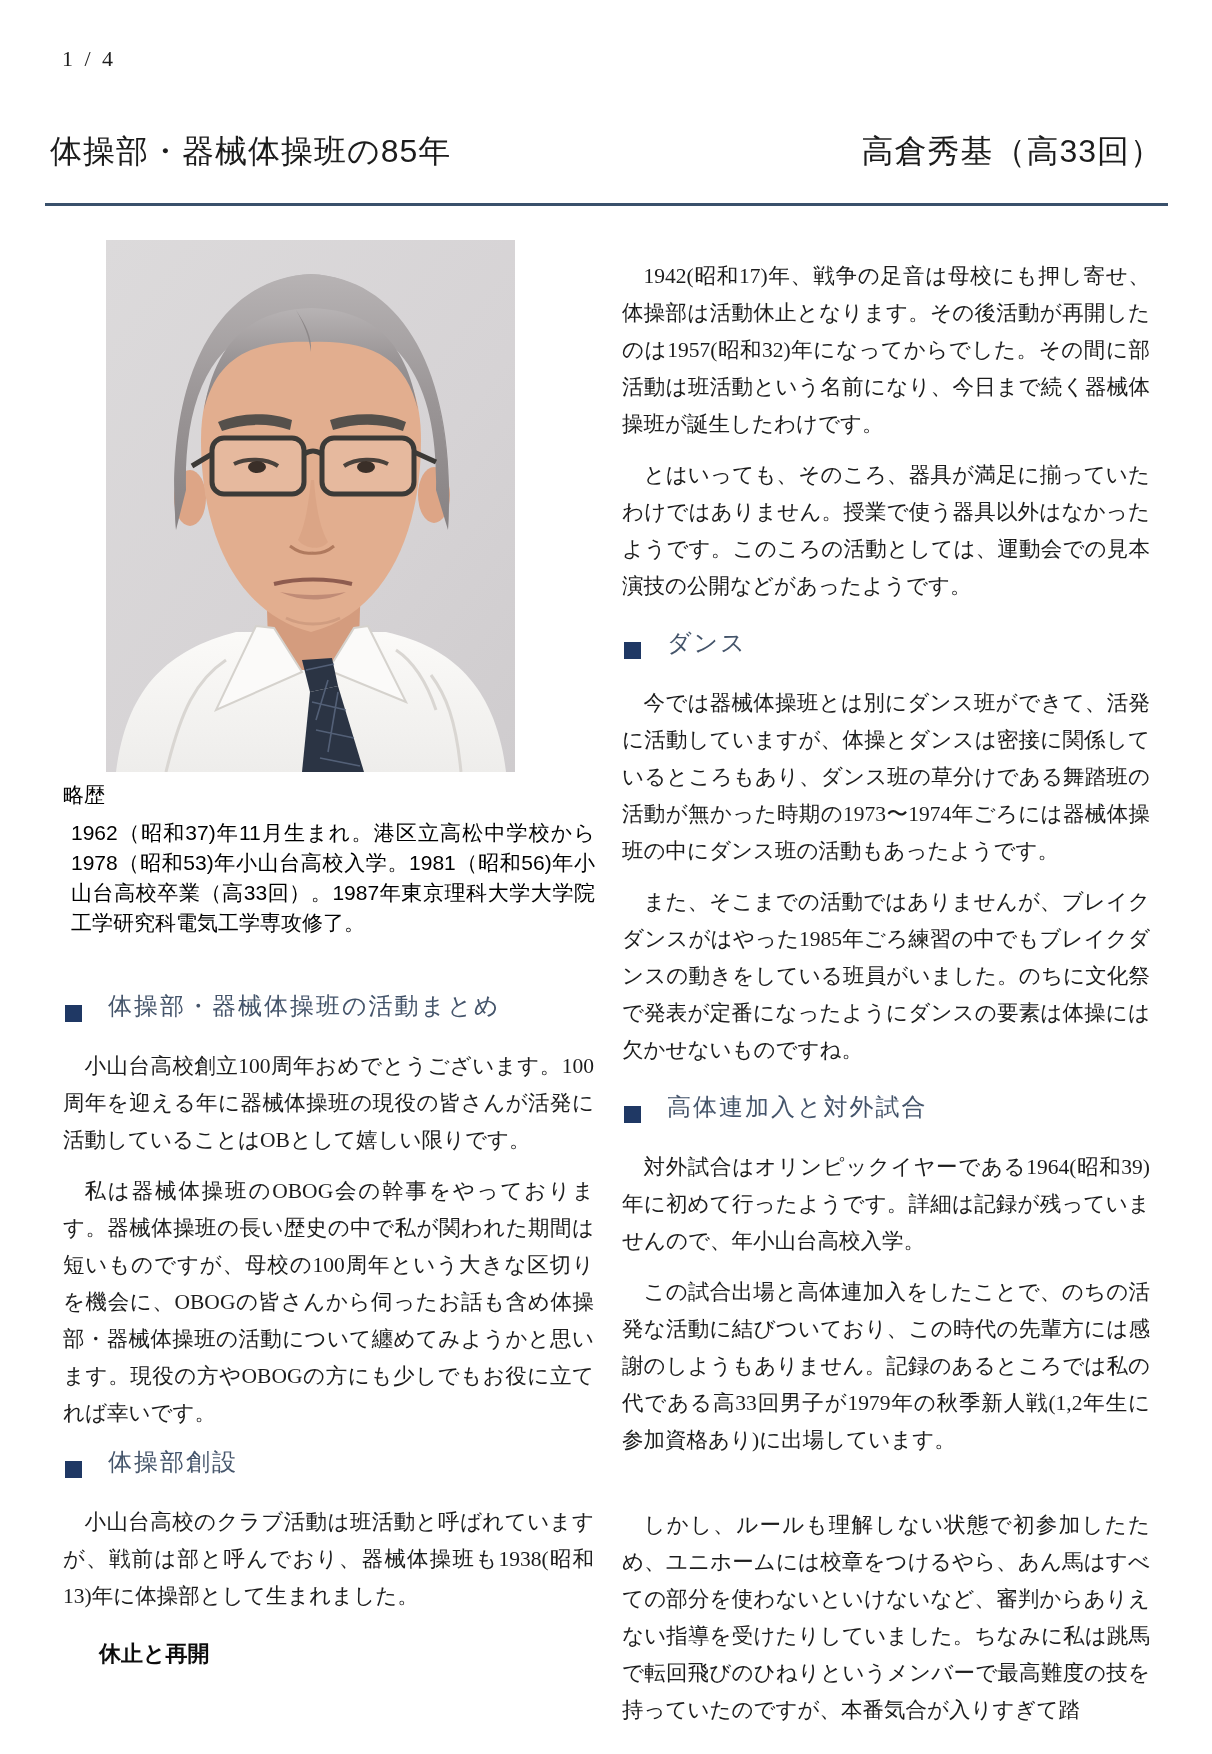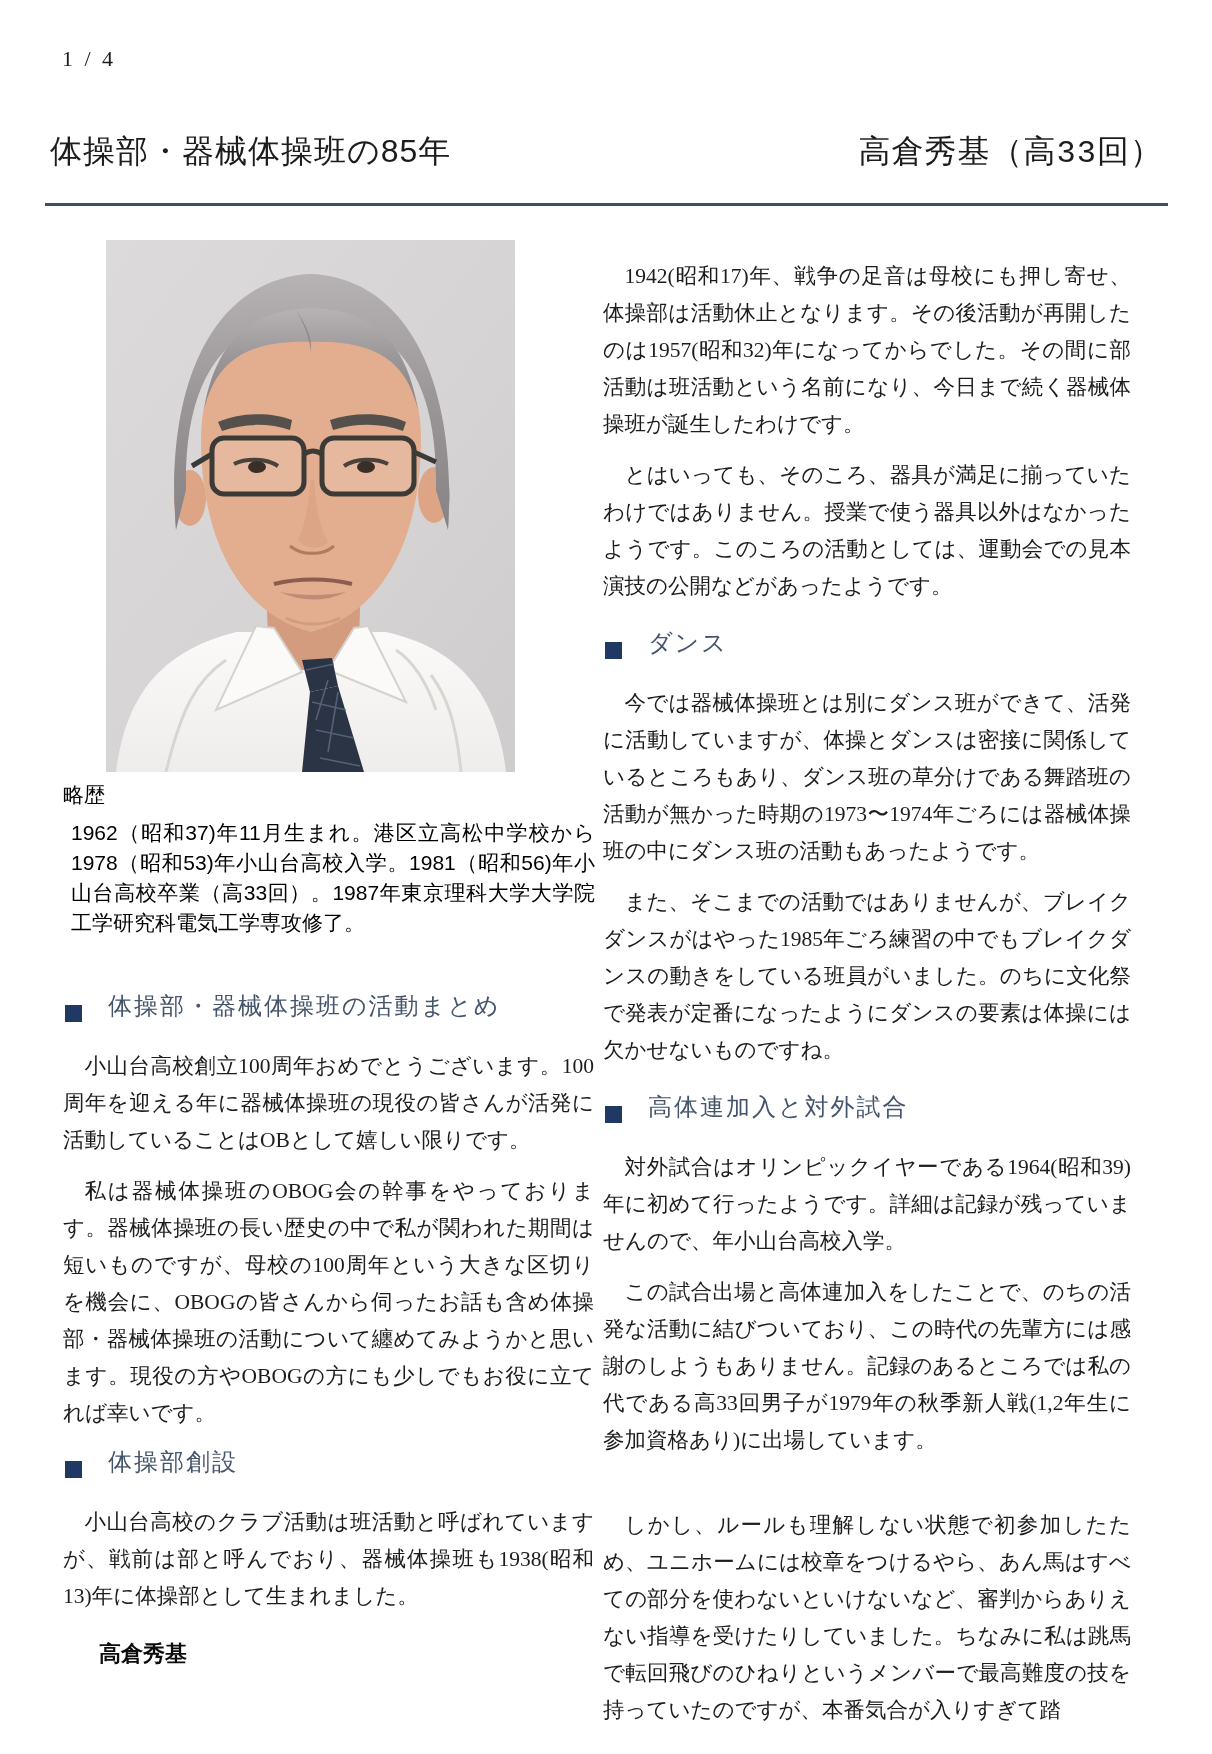--- a/index.html
+++ b/index.html
@@ -21,42 +21,42 @@
     position:absolute;left:62px;top:46px;
     font-size:22px;letter-spacing:3px;
   }
   .doc-title{
     position:absolute;left:50px;top:130px;
     font-family:"Liberation Sans","DejaVu Sans",sans-serif;
     font-weight:400;font-size:32px;letter-spacing:1px;white-space:nowrap;
   }
   .doc-author{
     position:absolute;right:49px;top:130px;
-    font-family:Liberation Mono, monospace;
+    font-family:Liberation Sans, sans-serif;
     font-weight:400;font-size:32px;letter-spacing:1px;white-space:nowrap;
   }
   .header-rule{
     position:absolute;left:45px;top:203px;width:1123px;height:3px;
     background:var(--rule-color);
   }
   .photo{
     position:absolute;left:106px;top:240px;width:409px;height:532px;
     overflow:hidden;background:#d7d5d6;
   }
   .photo svg{display:block;width:100%;height:100%;}
   .bio{
     position:absolute;left:63px;top:780px;width:540px;
     font-family:"Liberation Sans","DejaVu Sans",sans-serif;
     font-size:21px;line-height:30px;color:#000000;
   }
   .bio .bio-title{margin:0;}
   .bio .bio-body{margin:8px;text-align:justify;}
   .col{position:absolute;}
   .col-left{left:63px;top:990px;width:531px;}
-  .col-right{left:603px;top:258px;width:528px;}
+  .col-right{left:622px;top:258px;width:528px;}
   .para{
     font-size:21.5px;line-height:37px;
     text-align:justify;text-indent:1em;
     margin:0 0 14px 0;
   }
   .sec-h{
     display:flex;align-items:flex-end;
     font-family:"Liberation Sans","DejaVu Sans",sans-serif;
     font-weight:400;font-size:24px;color:var(--heading-slate);
     letter-spacing:2px;
@@ -164,21 +164,21 @@
       <span class="bullet"></span>
       <span>体操部・器械体操班の活動まとめ</span>
     </div>
     <p class="para">小山台高校創立100周年おめでとうございます。100周年を迎える年に器械体操班の現役の皆さんが活発に活動していることはOBとして嬉しい限りです。</p>
     <p class="para">私は器械体操班のOBOG会の幹事をやっております。器械体操班の長い歴史の中で私が関われた期間は短いものですが、母校の100周年という大きな区切りを機会に、OBOGの皆さんから伺ったお話も含め体操部・器械体操班の活動について纏めてみようかと思います。現役の方やOBOGの方にも少しでもお役に立てれば幸いです。</p>
     <div class="sec-h" style="margin-top:0;">
       <span class="bullet"></span>
       <span>体操部創設</span>
     </div>
     <p class="para">小山台高校のクラブ活動は班活動と呼ばれていますが、戦前は部と呼んでおり、器械体操班も1938(昭和13)年に体操部として生まれました。</p>
-    <div class="sub-h">高倉秀基</div>
+    <div class="sub-h">休止と再開</div>
   </div>
 
   <div class="col col-right">
     <p class="para">1942(昭和17)年、戦争の足音は母校にも押し寄せ、体操部は活動休止となります。その後活動が再開したのは1957(昭和32)年になってからでした。その間に部活動は班活動という名前になり、今日まで続く器械体操班が誕生したわけです。</p>
     <p class="para">とはいっても、そのころ、器具が満足に揃っていたわけではありません。授業で使う器具以外はなかったようです。このころの活動としては、運動会での見本演技の公開などがあったようです。</p>
     <div class="sec-h">
       <span class="bullet"></span>
       <span>ダンス</span>
     </div>
     <p class="para">今では器械体操班とは別にダンス班ができて、活発に活動していますが、体操とダンスは密接に関係しているところもあり、ダンス班の草分けである舞踏班の活動が無かった時期の1973〜1974年ごろには器械体操班の中にダンス班の活動もあったようです。</p>

